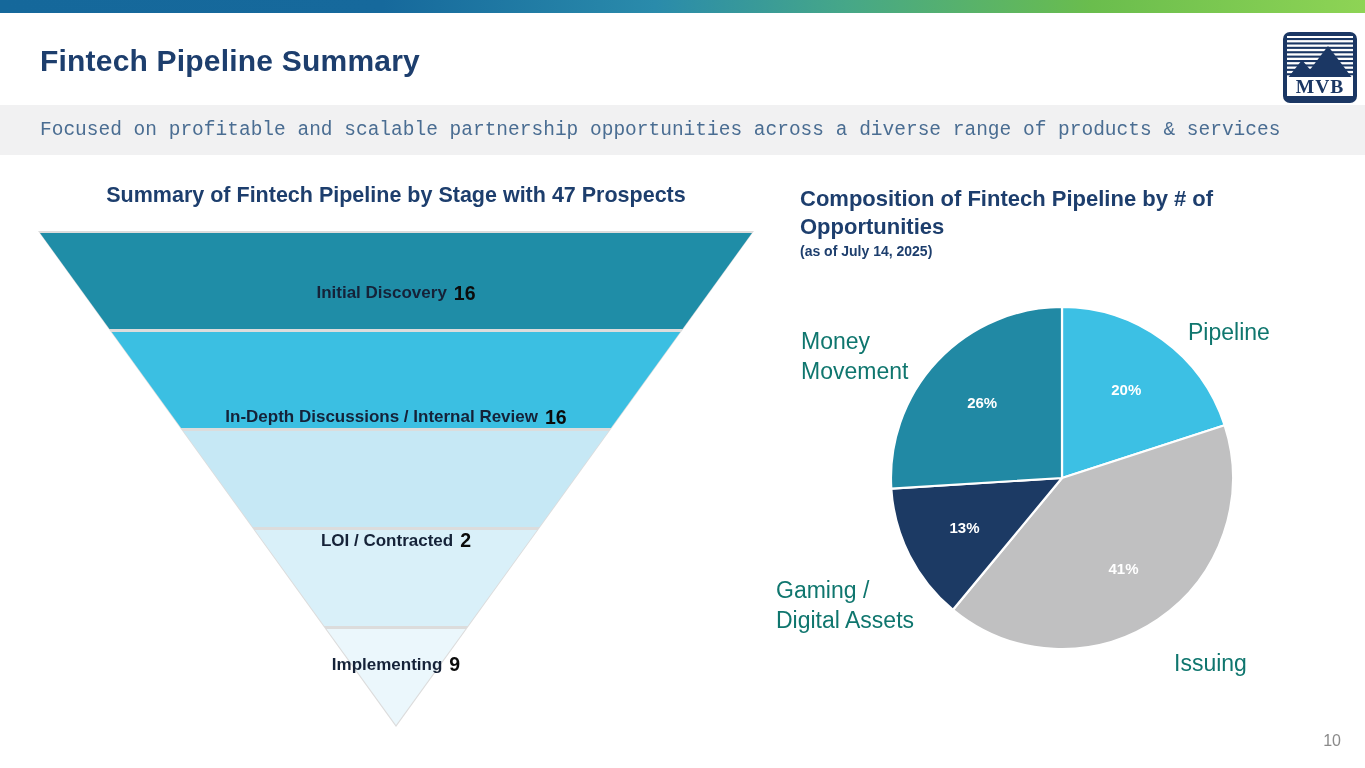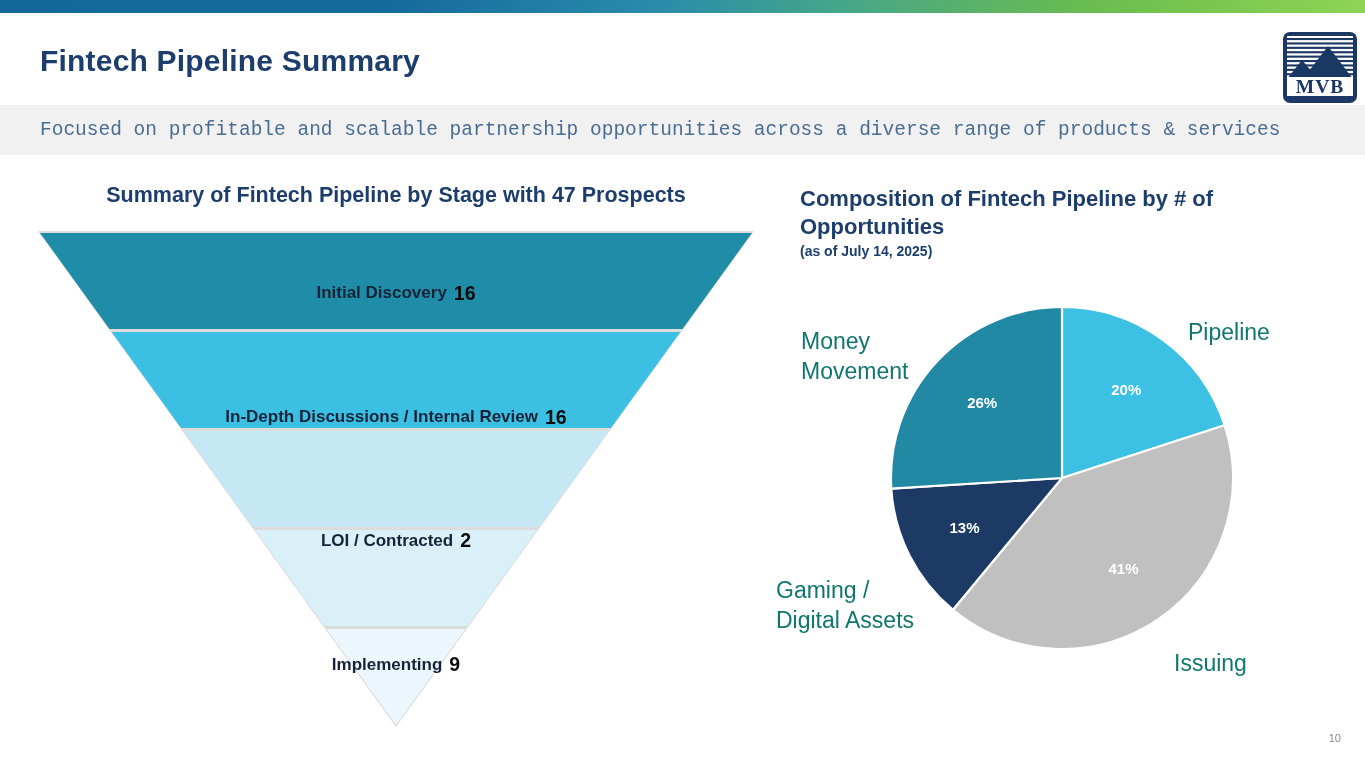--- a/index.html
+++ b/index.html
@@ -41,21 +41,21 @@
   .pie-title { font-size:22px; font-weight:bold; line-height:1.27; }
   .pie-sub { font-size:14px; font-weight:bold; margin-top:2px; }
   .pie-svg { position:absolute; left:889px; top:305px; width:346px; height:346px; }
   .pie-svg text { font-family:"Liberation Sans", sans-serif; font-weight:bold; font-size:15px; fill:#ffffff; }
   .cat-label { position:absolute; font-size:23px; color:#0f766e; line-height:1.3; }
   .cat-0 { left:1188px; top:318px; }
   .cat-1 { left:1174px; top:617px;margin-top:32px; }
   .cat-2 { left:776px; top:576px; width:150px; }
   .cat-3 { left:801px; top:327px; width:120px; }
 
-  .page-num { position:absolute; right:24px; top:732px; font-size:11px; color:#8a8a8a; }
+  .page-num { position:absolute; right:24px; top:732px; font-size:16px; color:#8a8a8a; }
 </style>
 </head>
 <body>
 
 <div class="slide">
 
   <div class="topbar"></div>
 
   <h1 class="page-title">Fintech Pipeline Summary</h1>
 

